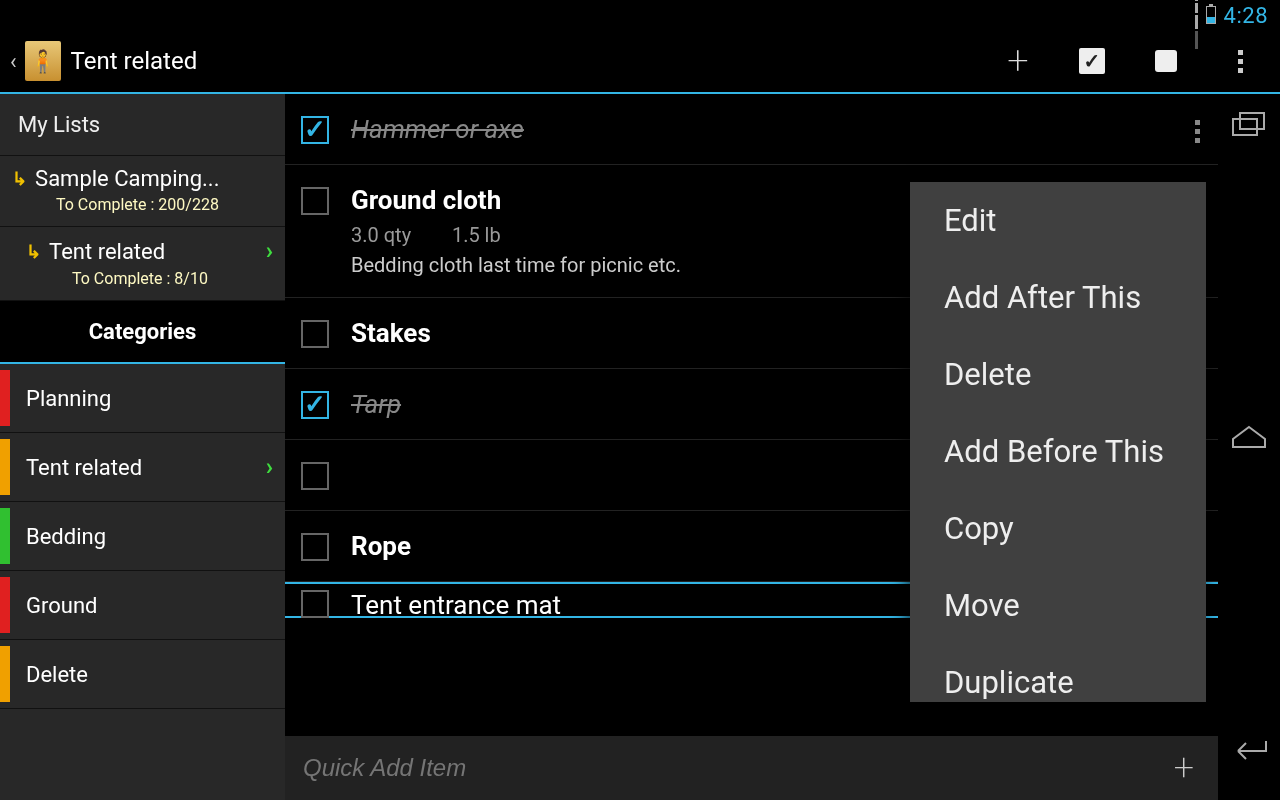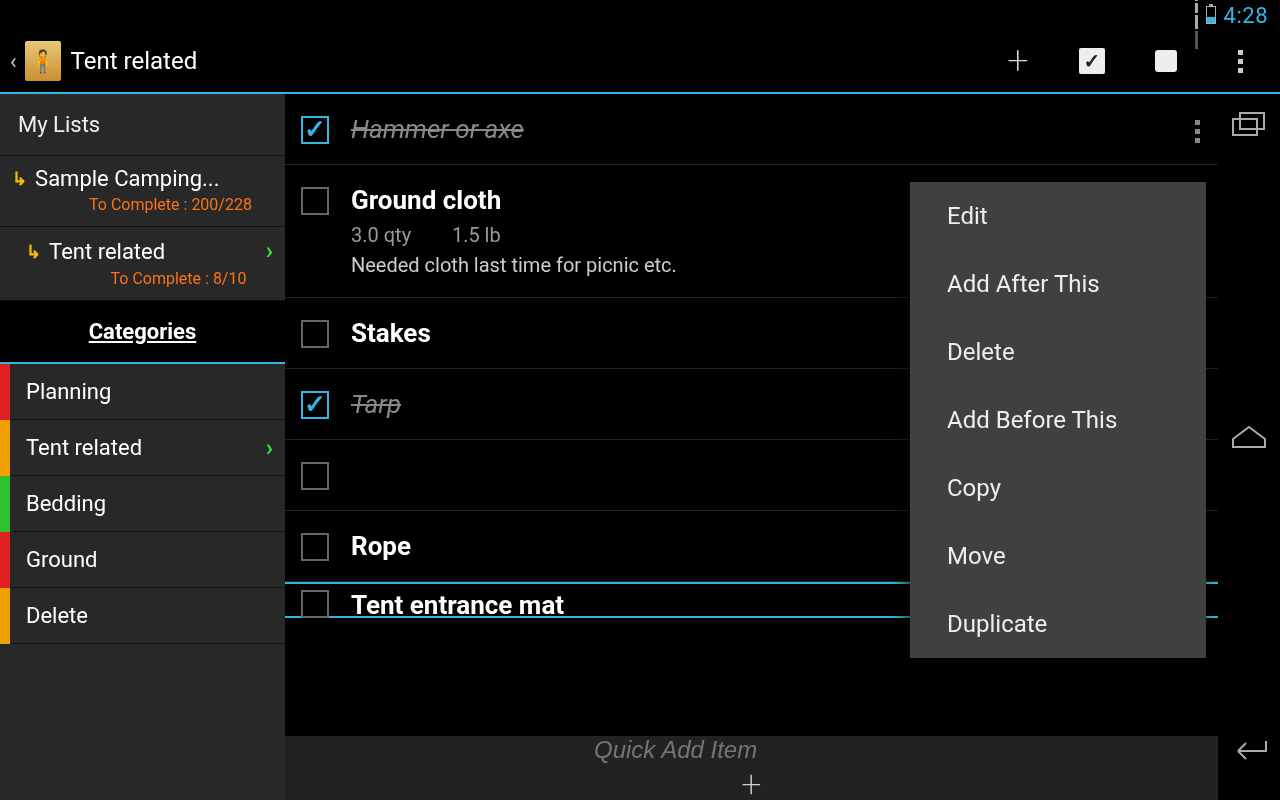--- a/index.html
+++ b/index.html
@@ -34,51 +34,51 @@
 .main { flex:1; background:#000; display:flex; flex-direction:column; position:relative; overflow:hidden;gap:34px; }
 .navrail { width: 62px; background:#000; display:flex; flex-direction:column; justify-content:space-between; align-items:center; padding: 10px 0 30px 0; }
 
 
 .side-header { padding: 18px 18px; font-size:22px; color:#eee; border-bottom:1px solid #111; }
 .list-entry { display:flex; flex-direction:column; padding: 10px 0 12px 0; border-bottom:1px solid #111; }
 .list-entry .row1 { display:flex; align-items:center; padding: 0 12px; gap:8px; }
 .list-entry .arrowL { color:#f0c000; font-size:18px; font-weight:bold; }
 .list-entry .name { font-size:22px; color:#fff; white-space:nowrap; overflow:hidden; text-overflow:ellipsis; flex:1; }
 .list-entry .chev { color:#3fdc3f; font-size:24px; font-weight:bold; }
-.list-entry .sub { font-size:16px; color:#f97316; padding-left:56px; margin-top:4px;text-align:center; }
+.list-entry .sub { font-size:16px; color:#fef9c3; padding-left:56px; margin-top:4px; }
 .list-entry.selected .row1 { padding-left:26px; }
-.cat-header { background:#000; text-align:center; font-size:22px; font-weight:bold; padding:18px 4px; border-bottom:2px solid #33b5e5;text-decoration:underline; }
-.cat-item { display:flex; align-items:center; height:56px; border-bottom:1px solid #111; padding-right:12px; cursor:pointer; }
+.cat-header { background:#000; text-align:center; font-size:22px; font-weight:bold; padding:18px 4px; border-bottom:2px solid #33b5e5; }
+.cat-item { display:flex; align-items:center; height:69px; border-bottom:1px solid #111; padding-right:12px; cursor:pointer; }
 .cat-item .bar { width:10px; height:56px; margin-right:16px; }
 .cat-item .label { font-size:22px; flex:1; }
 .cat-item .chev { color:#3fdc3f; font-size:24px; font-weight:bold; }
 
 
 .list-area { flex:1; overflow:hidden; position:relative; }
 .item { display:flex; align-items:flex-start; padding: 20px 24px 20px 10px; border-bottom:1px solid #222; position:relative; }
 .item .cb { width:28px; height:28px; border:2px solid #666; margin: 2px 22px 0 6px; flex-shrink:0; display:flex; align-items:center; justify-content:center; }
 .item .cb.checked { border-color:#33b5e5; }
 .item .cb.checked::after { content:"✓"; color:#33b5e5; font-size:26px; font-weight:bold; line-height:0.6; }
 .item .content { flex:1; }
 .item .name { font-size:26px; font-weight:bold; color:#fff; }
 .item.done .name { color:#888; font-style:italic; text-decoration:line-through; font-weight:normal; }
 .item .meta { font-size:20px; color:#999; margin-top:8px; }
 .item .note { font-size:20px; color:#ccc; margin-top:6px; }
 .item .more { position:absolute; right:14px; top:22px; display:flex; flex-direction:column; gap:4px; cursor:pointer; padding:4px; }
 .item .more span { width:5px; height:5px; background:#888; }
 .cutoff { height:36px; display:flex; align-items:flex-start; padding: 6px 24px 0 10px; border-top:2px solid #33b5e5; border-bottom:2px solid #33b5e5; }
 .cutoff .cb { width:28px; height:28px; border:2px solid #666; margin: 0 22px 0 6px; }
-.cutoff .name { font-size:26px; font-weight:bold; color:#fff; white-space:nowrap; overflow:hidden; }
+.cutoff .name { font-size:26px; font-weight:normal; color:#fff; white-space:nowrap; overflow:hidden; }
 
 
 .context-menu { position:absolute; right:12px; top:88px; width:296px; background:#404040; box-shadow: -4px 6px 16px rgba(0,0,0,0.7); z-index:50; }
-.context-menu .mi { padding: 20px 17px; font-size:24px; color:#eee; cursor:pointer;margin-left:20px; }
-
-
-.quick-add { height:64px; background:#222; display:flex; align-items:center; padding:0 18px;flex-direction:column; }
+.context-menu .mi { padding: 20px 34px; font-size:31px; color:#eee; cursor:pointer; }
+
+
+.quick-add { height:64px; background:#222; display:flex; align-items:center; padding:15px 18px; }
 .quick-add input { flex:1; background:transparent; border:none; outline:none; color:#ccc; font-size:24px; font-style:italic; }
 .quick-add .plus { font-size:36px; font-weight:200; color:#ccc; padding:0 6px; cursor:pointer; }
 
 
 .navrail .nicon { width:42px; height:42px; display:flex; align-items:center; justify-content:center; color:#aaa; cursor:pointer; }
 .navrail svg { stroke:#aaa; fill:none; stroke-width:2; }
 </style>
 </head>
 <body>
 
@@ -181,21 +181,21 @@
               <span></span>
               <span></span>
               <span></span>
             </div>
           </div>
           <div class="item">
             <div class="cb"></div>
             <div class="content">
               <div class="name">Ground cloth</div>
               <div class="meta">3.0 qty  1.5 lb</div>
-              <div class="note">Needed cloth last time for picnic etc.</div>
+              <div class="note">Bedding cloth last time for picnic etc.</div>
             </div>
             <div class="more">
               <span></span>
               <span></span>
               <span></span>
             </div>
           </div>
           <div class="item">
             <div class="cb"></div>
             <div class="content">

